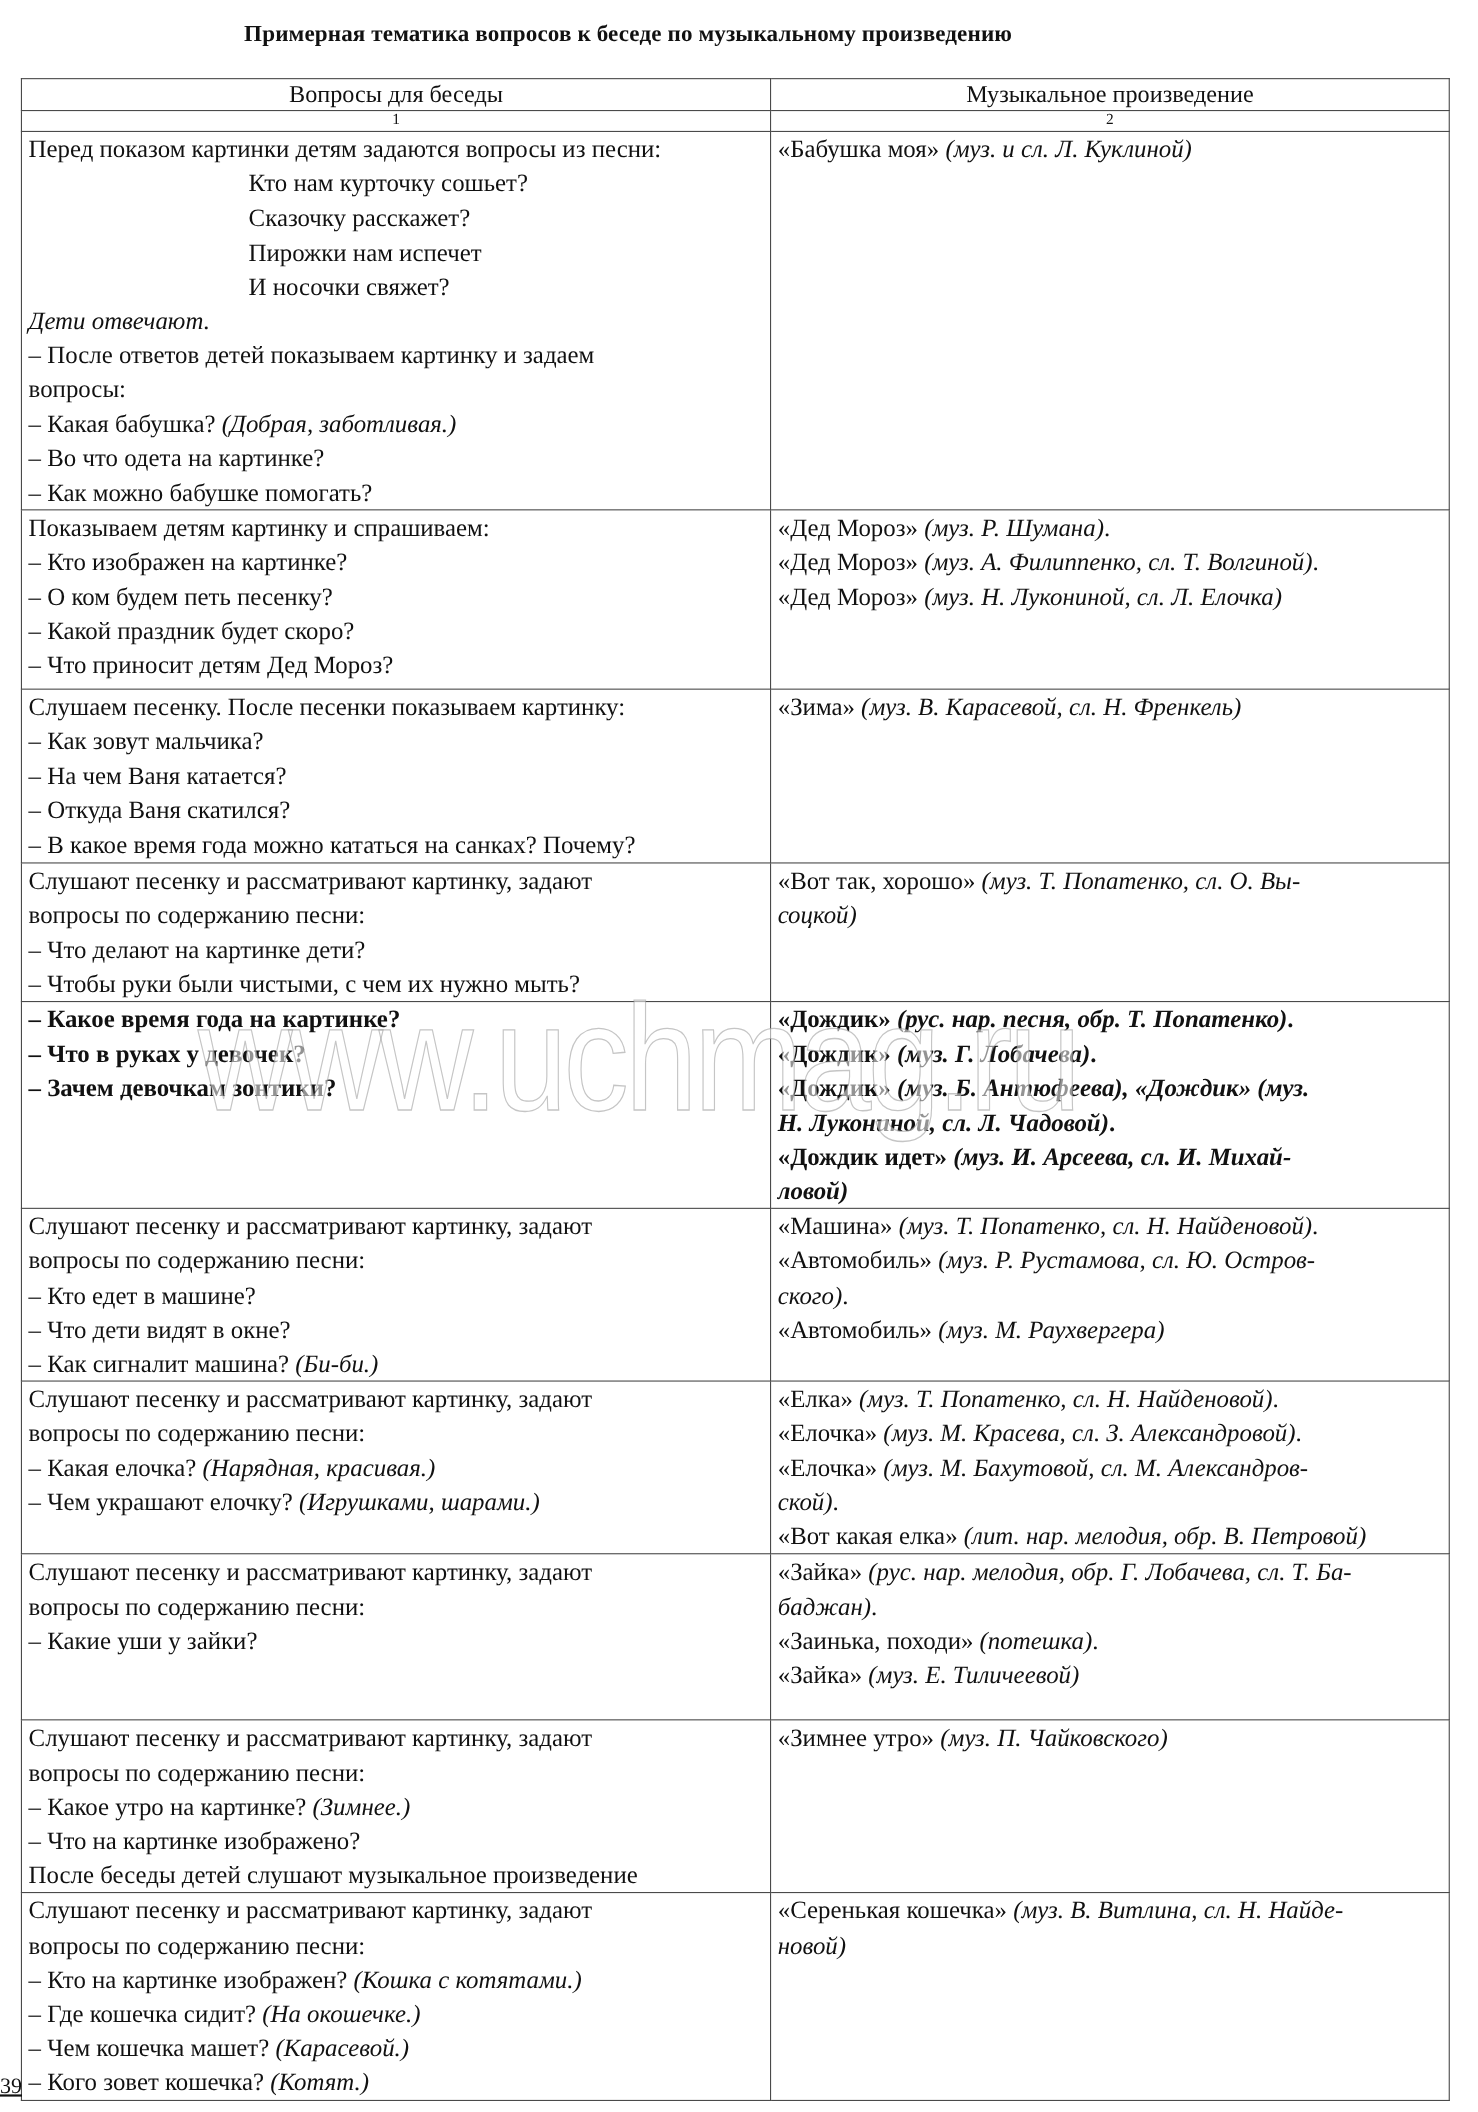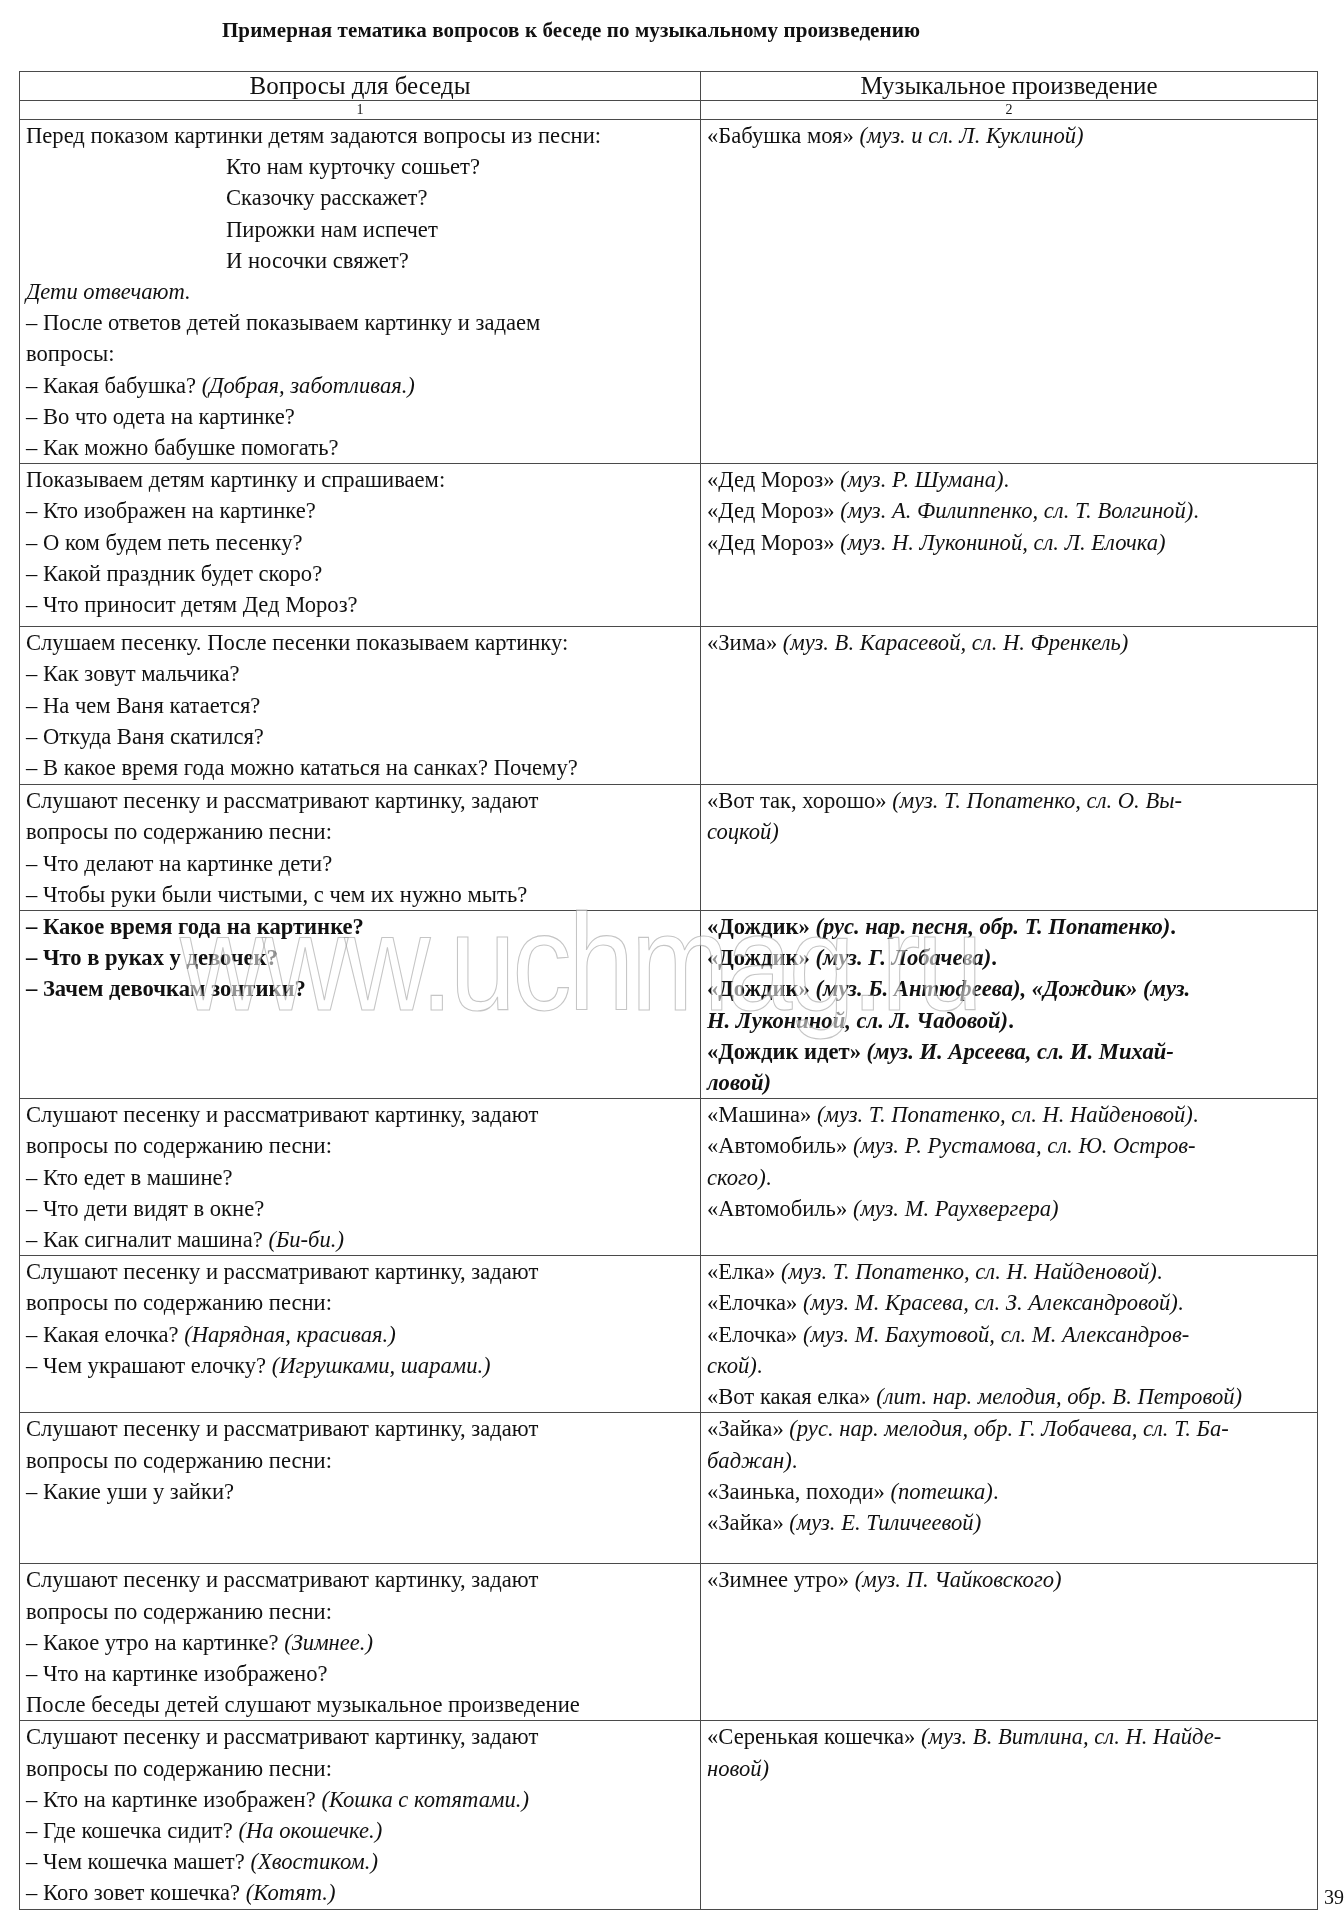--- a/index.html
+++ b/index.html
@@ -15,37 +15,37 @@
   table.main {
     position: absolute; left: 19px; top: 71px; width: 1298px;
     border-collapse: collapse; table-layout: fixed;
     font-size: 22.6px; line-height: 31.2px;
   }
   table.main td, table.main th {
     border: 1.6px solid #4a4a4a; vertical-align: top; padding: 0 6px;
   }
   col.c1 { width: 681px; }
   col.c2 { width: 617px; }
-  th.hdr { font-weight: normal; font-size: 25px; line-height: 28px; text-align: center; height: 28px; padding: 0; }
+  th.hdr { font-weight: normal; font-size: 22px; line-height: 28px; text-align: center; height: 28px; padding: 0; }
   td.num { font-size: 14px; line-height: 18px; text-align: center; padding: 1px 0 0 0; height: 18px; }
   .line { display: block; white-space: nowrap; }
   .indent { padding-left: 200px; }
   i { font-style: italic; }
   .watermark {
     position: absolute; left: 180px; top: 902px; width: 1020px; height: 120px;
     font-family: "Liberation Sans", "DejaVu Sans", sans-serif;
     font-size: 138px; line-height: 120px; letter-spacing: -4px;
     color: rgba(255,255,255,0.55);
     -webkit-text-stroke: 1.2px rgba(150,150,150,0.55);
     transform: scaleX(0.86); transform-origin: left top;
     pointer-events: none; white-space: nowrap;
   }
   .page-number {
     position: absolute; left: 0; width: 1344px; top: 1886px;
-    text-align: right; font-size: 20px;
+    text-align: left; font-size: 20px; text-decoration: underline;
   }
 </style>
 </head>
 <body>
 
 <div class="page-title">Примерная тематика вопросов к беседе по музыкальному произведению</div>
 
 <table class="main">
   <colgroup>
       <col class="c1">
@@ -187,21 +187,21 @@
         <td>
           <span class="line"><span>«Зимнее утро» </span><i>(муз. П. Чайковского)</i></span>
         </td>
       </tr>
       <tr style="height: 168px;">
         <td>
           <span class="line"><span>Слушают песенку и рассматривают картинку, задают</span></span>
           <span class="line"><span>вопросы по содержанию песни:</span></span>
           <span class="line"><span>– Кто на картинке изображен? </span><i>(Кошка с котятами.)</i></span>
           <span class="line"><span>– Где кошечка сидит? </span><i>(На окошечке.)</i></span>
-          <span class="line"><span>– Чем кошечка машет? </span><i>(Хвостиком.)</i></span>
+          <span class="line"><span>– Чем кошечка машет? </span><i>(Карасевой.)</i></span>
           <span class="line"><span>– Кого зовет кошечка? </span><i>(Котят.)</i></span>
         </td>
         <td>
           <span class="line"><span>«Серенькая кошечка» </span><i>(муз. В. Витлина, сл. Н. Найде-</i></span>
           <span class="line"><span></span><i>новой)</i></span>
         </td>
       </tr>
     </tbody>
 </table>
 

